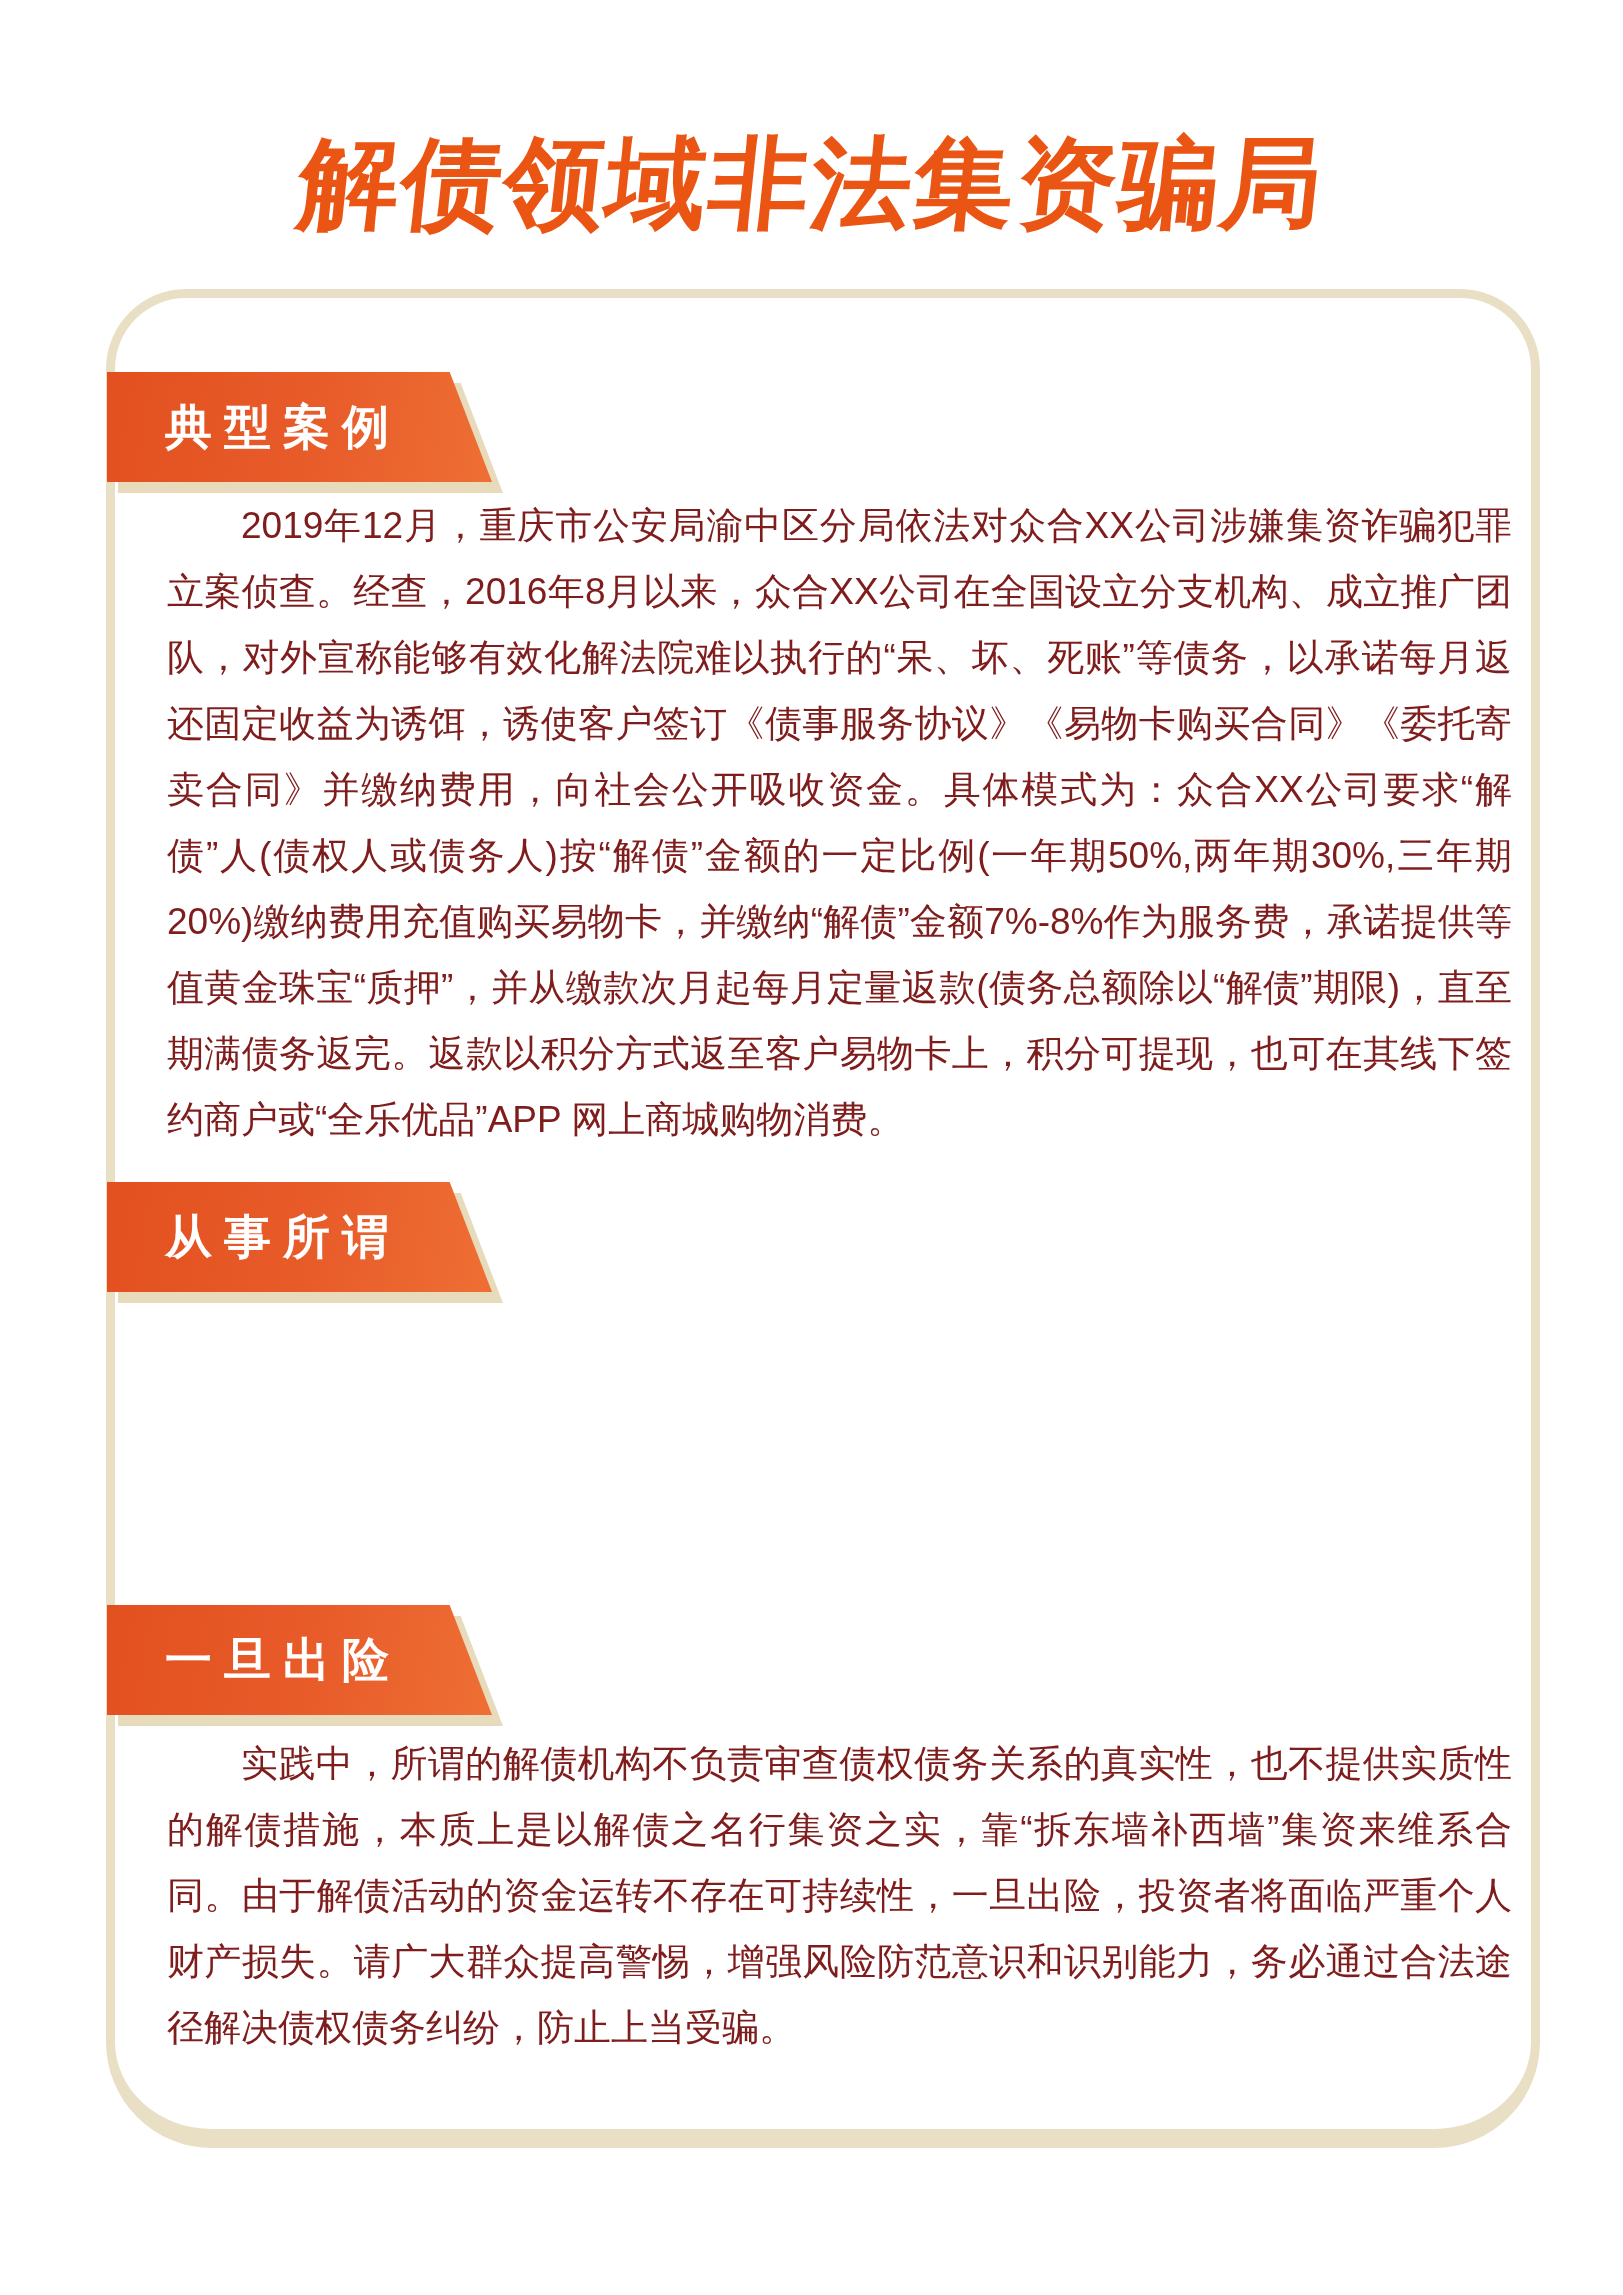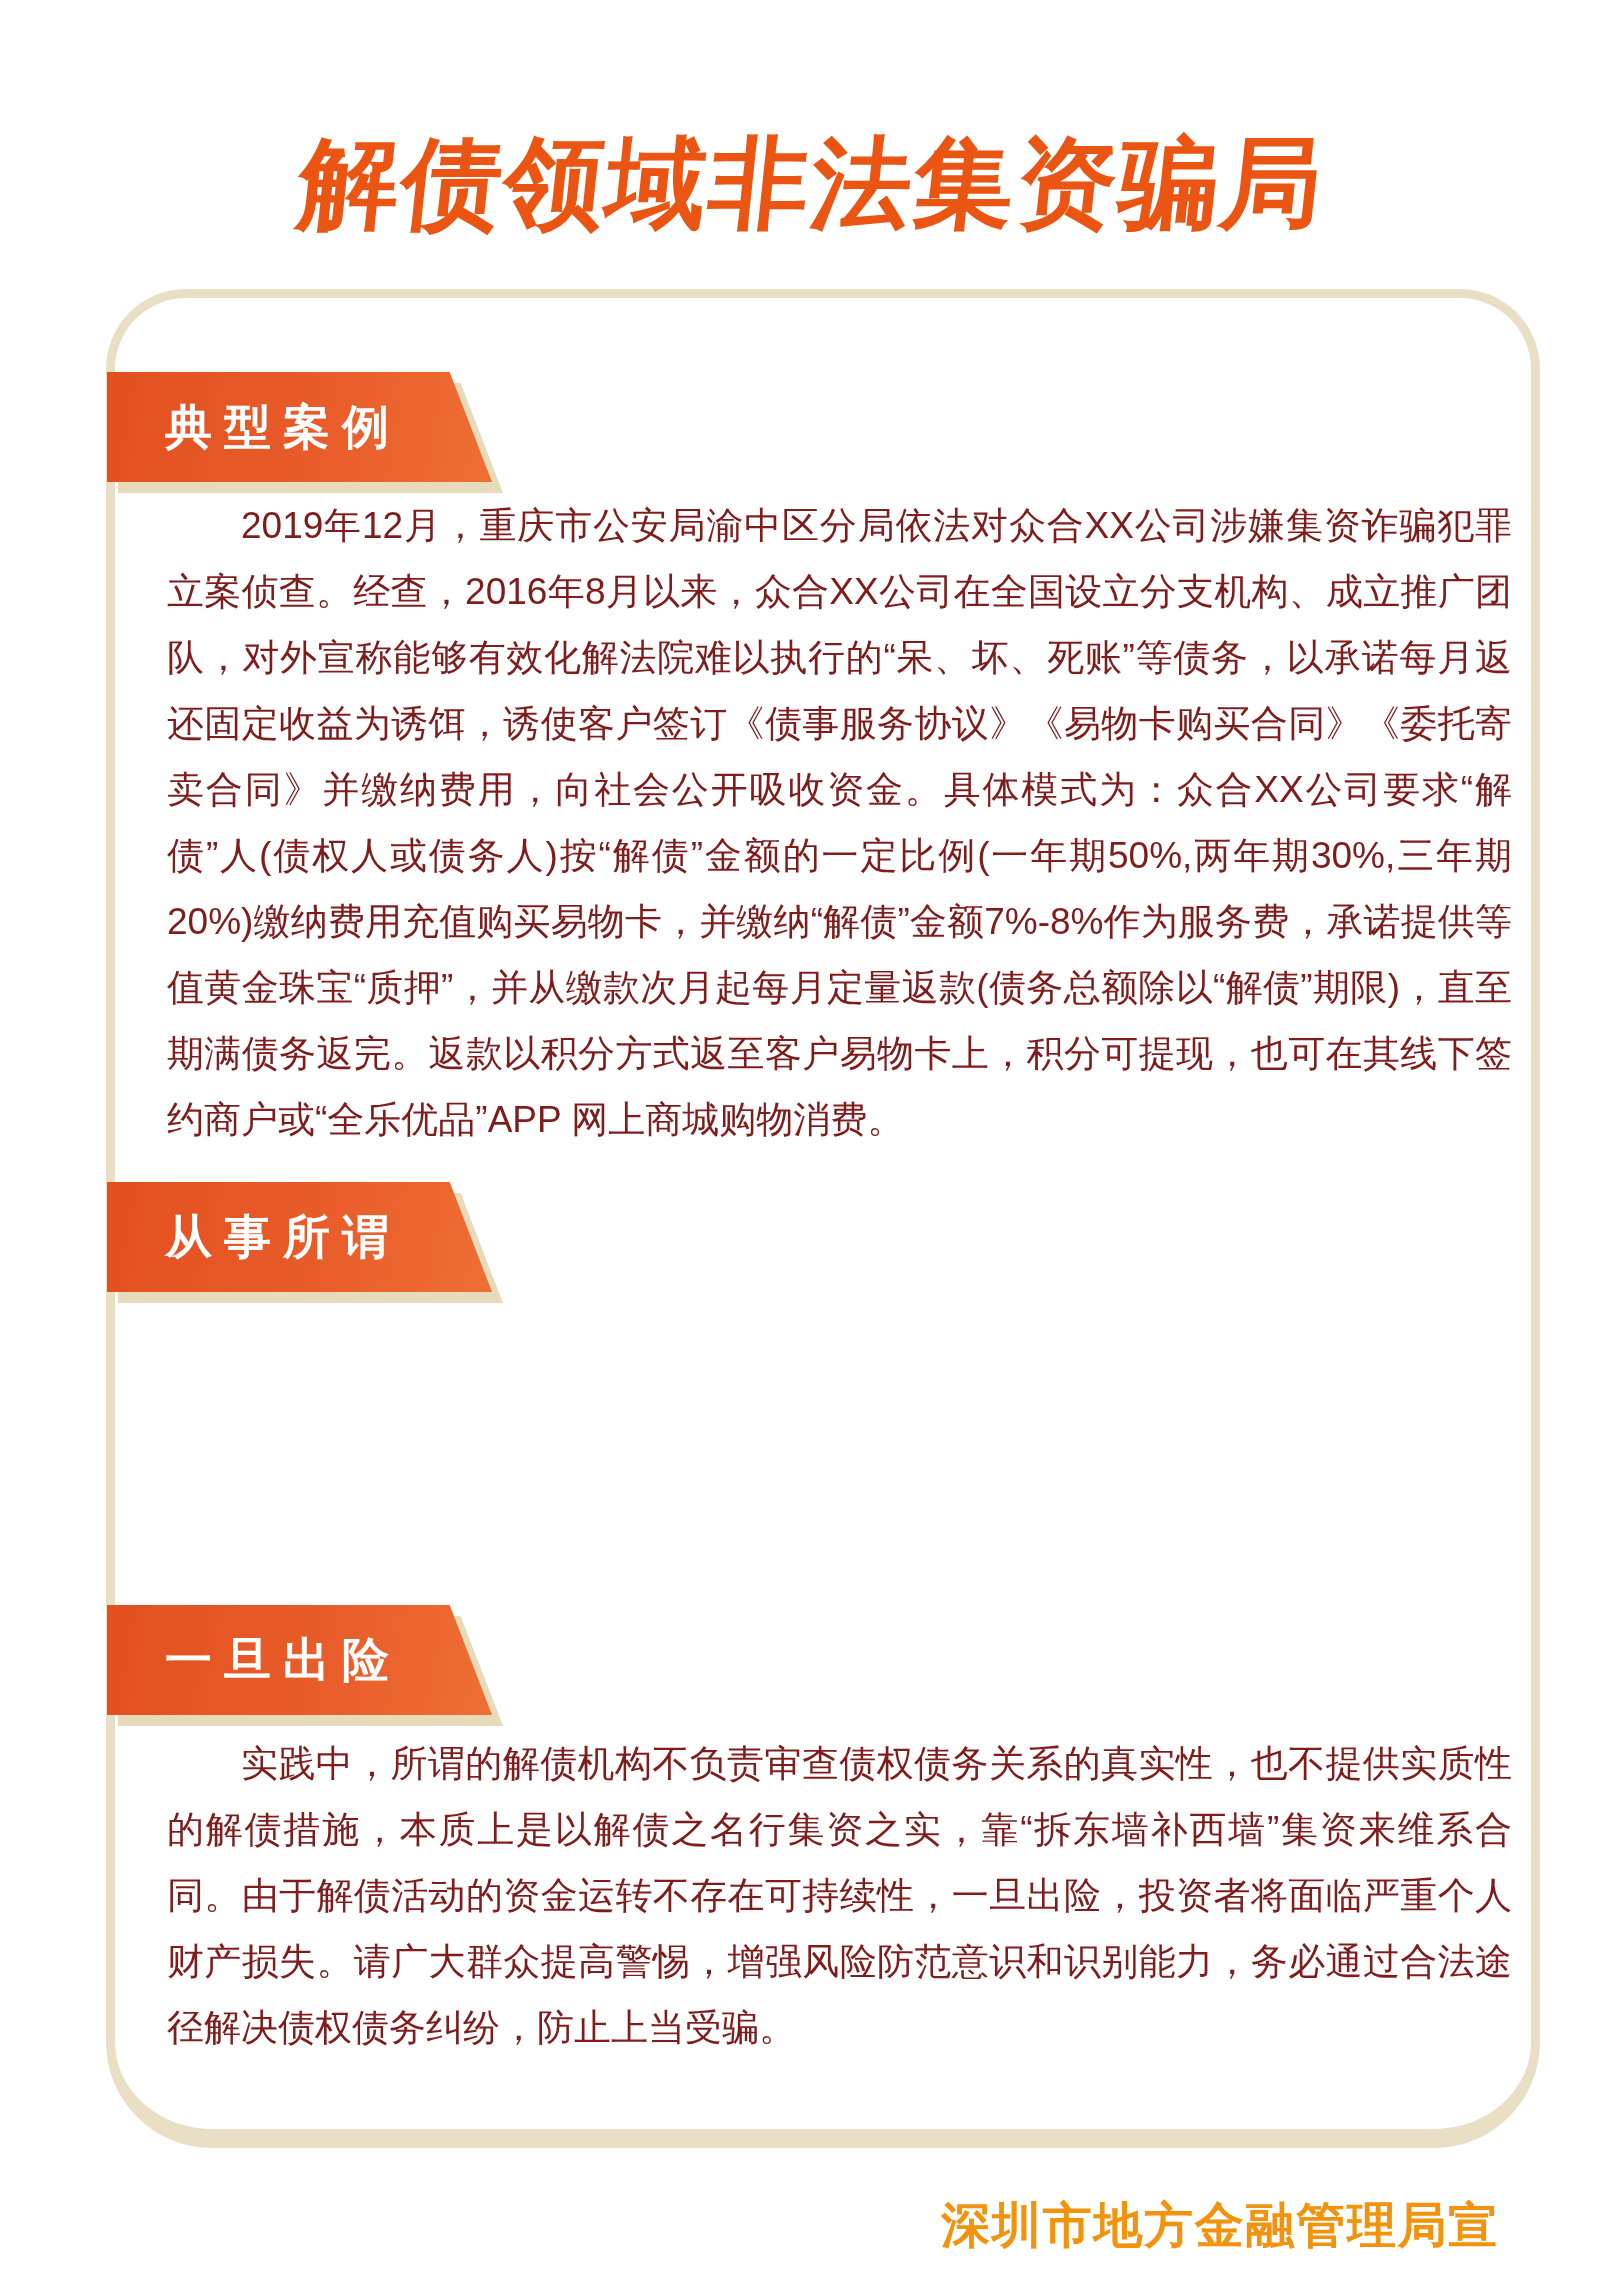--- a/index.html
+++ b/index.html
@@ -124,16 +124,15 @@
     </div>
   </div>
 
   <div class="ribbon-wrap ribbon-3">
     <div class="ribbon">
       <span>一旦出险</span>
     </div>
   </div>
   <p class="body-text para-3">实践中，所谓的解债机构不负责审查债权债务关系的真实性，也不提供实质性的解债措施，本质上是以解债之名行集资之实，靠“拆东墙补西墙”集资来维系合同。由于解债活动的资金运转不存在可持续性，一旦出险，投资者将面临严重个人财产损失。请广大群众提高警惕，增强风险防范意识和识别能力，务必通过合法途径解决债权债务纠纷，防止上当受骗。</p>
 
-  <div class="footer">深圳市地方金融管理局宣</div>
 
 </div>
 
 
 </body></html>

